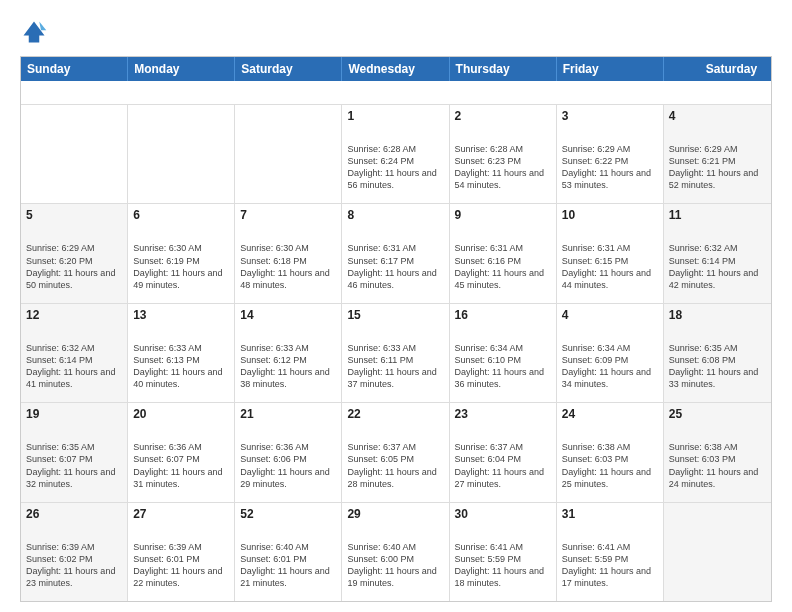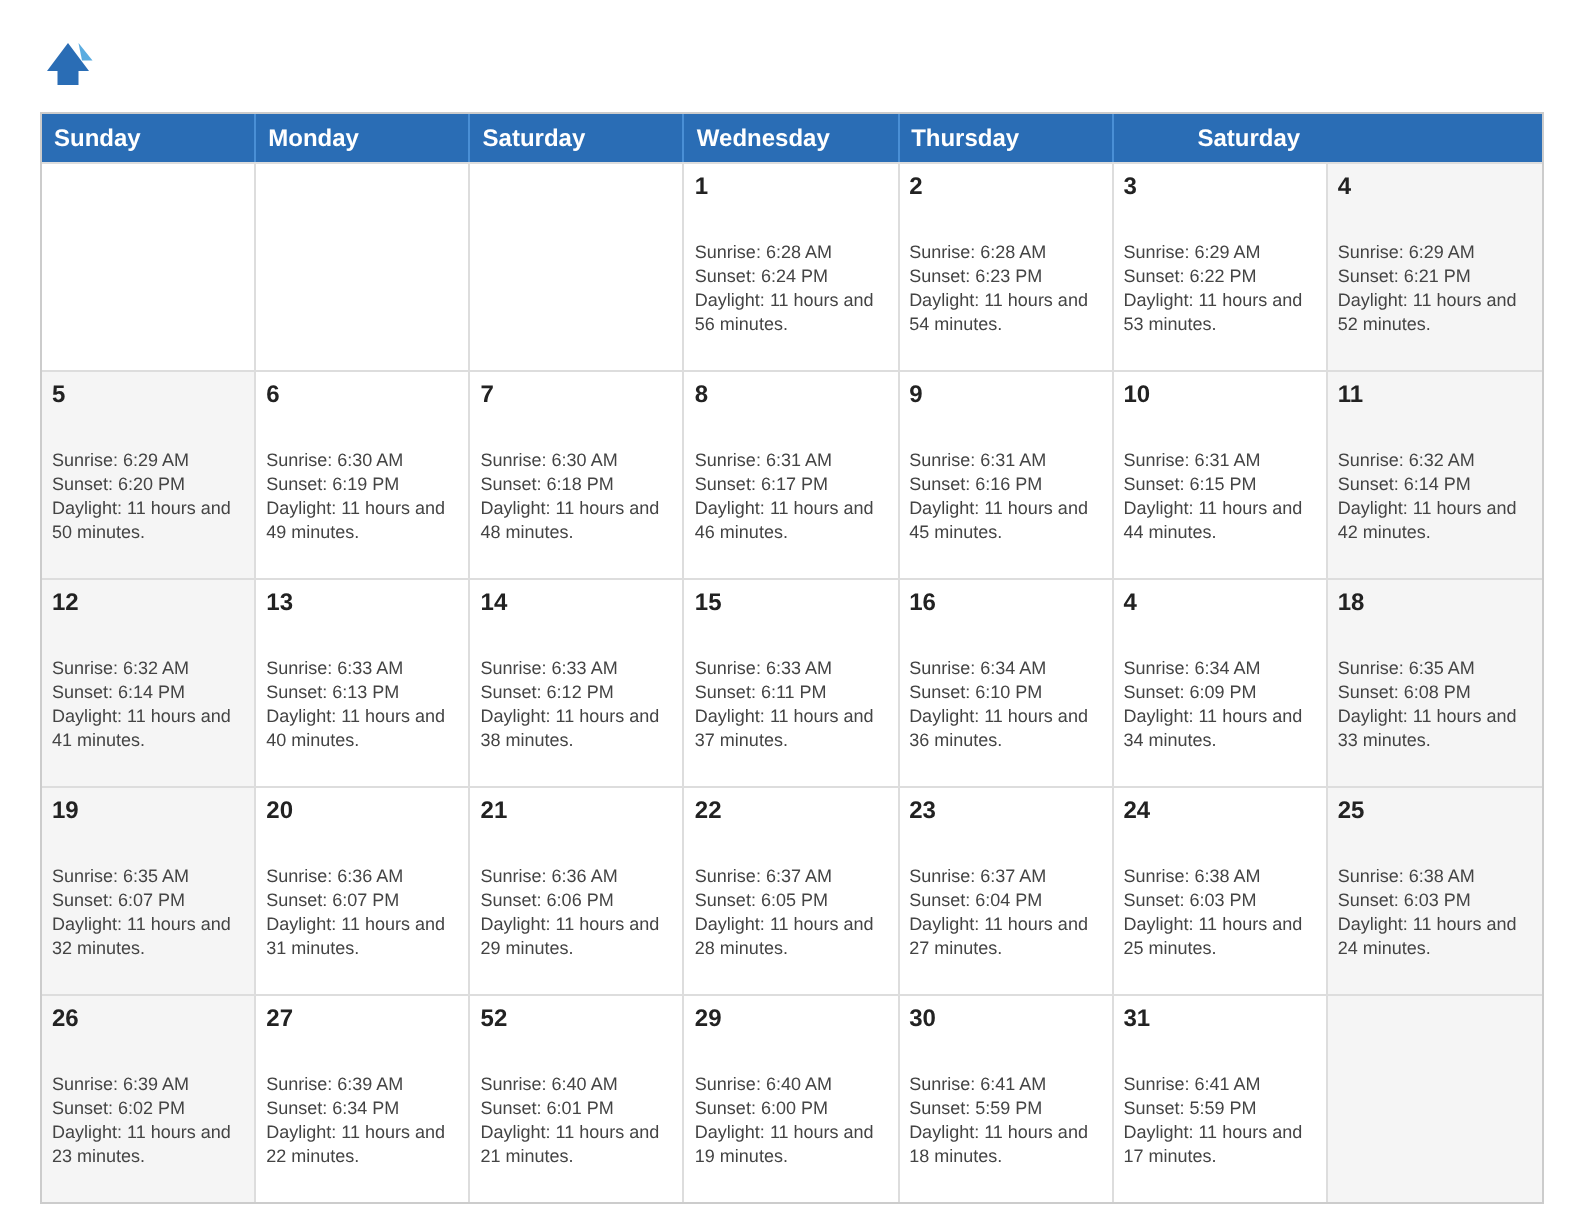--- a/index.html
+++ b/index.html
@@ -50,20 +50,21 @@
     }
     .location {
       font-size: 16px;
       color: #555;
     }
     .calendar {
       flex: 1;
       border: 1px solid #ccc;
       display: flex;
       flex-direction: column;
+      gap: 23px;
     }
     .cal-header-row {
       display: grid;
       grid-template-columns: repeat(7, 1fr);
       background: #2a6db5;
     }
     .cal-header-cell {
       color: #fff;
       font-size: 12px;
       font-weight: bold;
@@ -129,20 +130,21 @@
     </div>
   </div>
 
   <div class="calendar">
     <div class="cal-header-row" id="cal-header">
         <div class="cal-header-cell">Sunday</div>
         <div class="cal-header-cell">Monday</div>
         <div class="cal-header-cell">Saturday</div>
         <div class="cal-header-cell">Wednesday</div>
         <div class="cal-header-cell">Thursday</div>
+        <div class="cal-header-cell">Friday</div>
         <div class="cal-header-cell">Saturday</div>
       </div>
     <div class="cal-body" id="cal-body">
         <div class="cal-row">
           <div class="cal-cell empty"></div>
           <div class="cal-cell empty"></div>
           <div class="cal-cell empty"></div>
           <div class="cal-cell">
             <div class="day-num">1</div>
             <div class="cell-detail">Sunrise: 6:28 AM
@@ -303,21 +305,21 @@
         <div class="cal-row">
           <div class="cal-cell shaded">
             <div class="day-num">26</div>
             <div class="cell-detail">Sunrise: 6:39 AM
 Sunset: 6:02 PM
 Daylight: 11 hours and 23 minutes.</div>
           </div>
           <div class="cal-cell">
             <div class="day-num">27</div>
             <div class="cell-detail">Sunrise: 6:39 AM
-Sunset: 6:34 PM
+Sunset: 6:01 PM
 Daylight: 11 hours and 22 minutes.</div>
           </div>
           <div class="cal-cell">
             <div class="day-num">52</div>
             <div class="cell-detail">Sunrise: 6:40 AM
 Sunset: 6:01 PM
 Daylight: 11 hours and 21 minutes.</div>
           </div>
           <div class="cal-cell">
             <div class="day-num">29</div>

